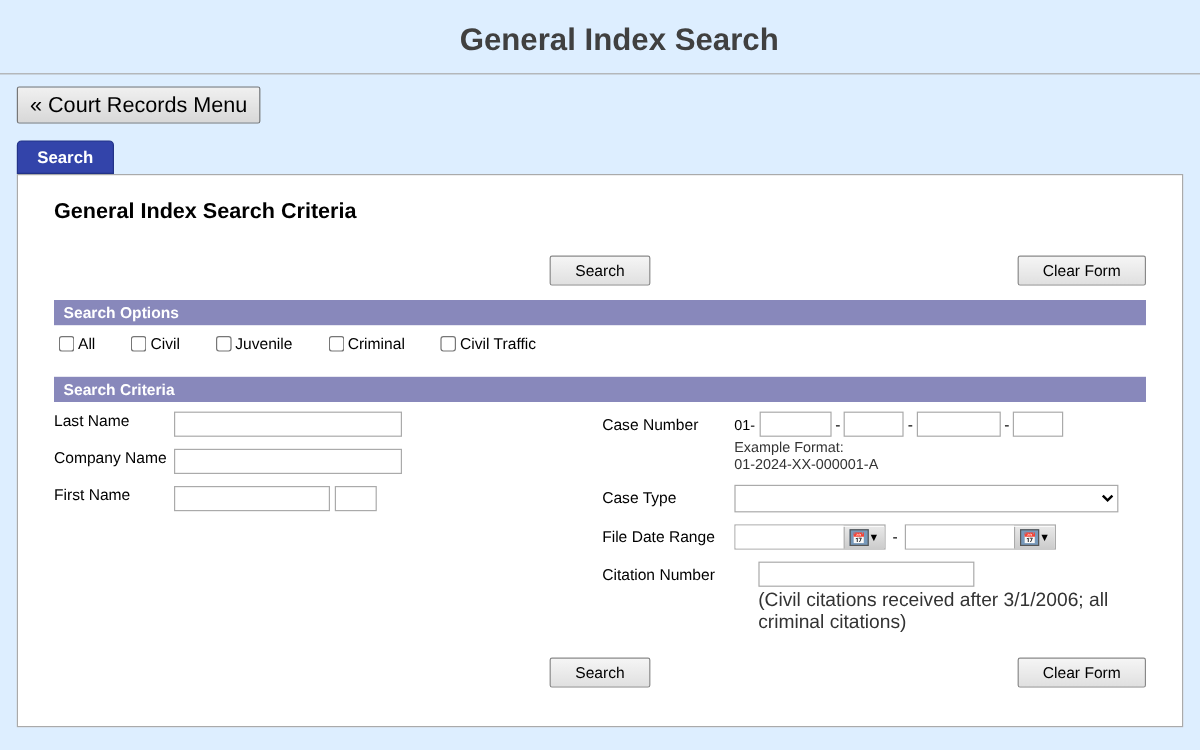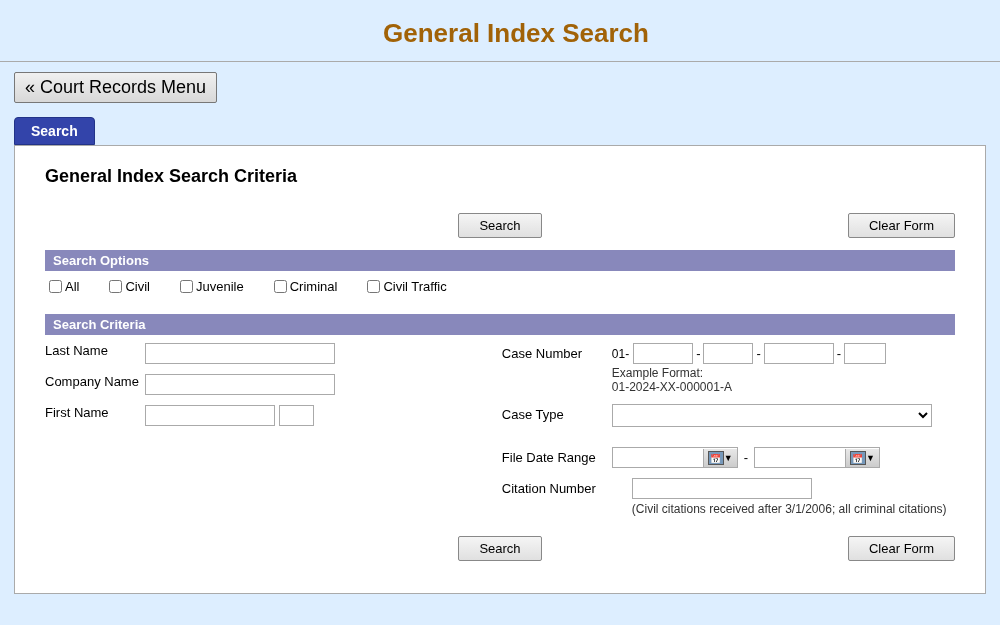--- a/index.html
+++ b/index.html
@@ -14,21 +14,21 @@
       min-height: 625px;
       padding: 0;
     }
     .header {
       background-color: #ddeeff;
       text-align: center;
       padding: 18px 0 12px 0;
       border-bottom: 1px solid #aaa;
     }
     .header h1 {
-      color: #a16207;
+      color: #404040;
       font-size: 26px;
       font-weight: bold;
       padding-left: 32px;
     }
     .nav-bar {
       padding: 10px 14px;
     }
     .court-records-link {
       display: inline-block;
       border: 1px solid #777;
@@ -226,31 +226,31 @@
       color: #fff;
     }
     .date-dash {
       font-size: 13px;
       padding: 0 2px;
     }
     .citation-input {
       width: 180px;
     }
     .citation-note {
-      font-size: 12px;
+      font-size: 16px;
       color: #333;
       margin-top: 3px;
     }
     .right-col-inner {
       padding-left: 20px;
     }
     .case-type-row {
       display: flex;
       align-items: flex-end;
-      margin-bottom: 20px;
+      margin-bottom: 10px;
     }
     .case-type-row .field-label-right {
       width: 110px;
     }
     .file-date-row {
       display: flex;
       align-items: center;
       margin-bottom: 10px;
     }
     .citation-row {

